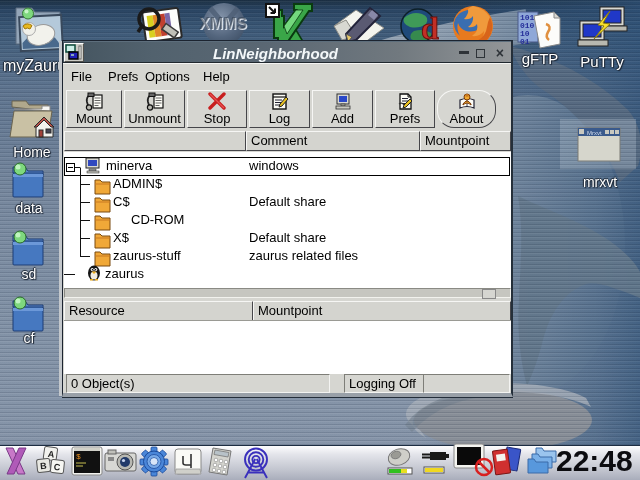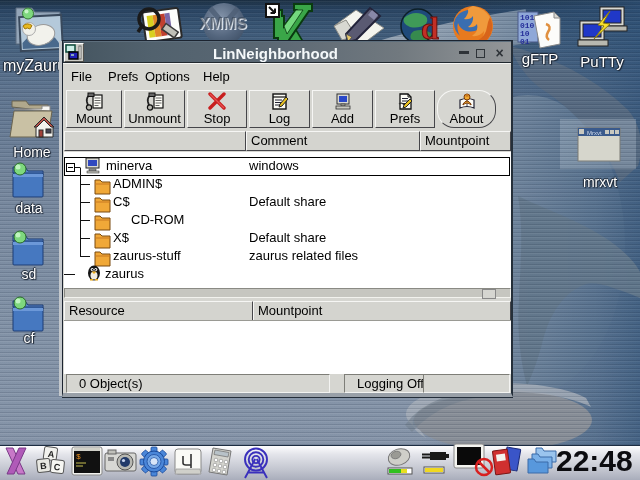--- a/index.html
+++ b/index.html
@@ -2,34 +2,34 @@
 <html><head>
 <meta charset="utf-8">
 <style>
 html,body{margin:0;padding:0;}
 body{width:640px;height:480px;overflow:hidden;position:relative;font-family:"Liberation Sans",sans-serif;background:#7d8fa3;}
 #bg{position:absolute;left:0;top:0;width:640px;height:480px;}
 #stripes{position:absolute;left:0;top:0;width:640px;height:480px;
  background:repeating-linear-gradient(to bottom, rgba(16,30,52,0.16) 0px, rgba(16,30,52,0.16) 1px, rgba(255,255,255,0.05) 1px, rgba(255,255,255,0.05) 2px, rgba(16,30,52,0.02) 2px, rgba(16,30,52,0.02) 4px);}
 .dlabel{position:absolute;color:#fff;text-shadow:1px 1px 1px #1a2330, -1px 0 1px #1a2330, 0 -1px 1px #1a2330;font-size:14px;}
 .win{position:absolute;left:62px;top:40px;width:451px;height:357px;background:#d6d6d1;border:1px solid #1c2430;border-right:2px solid #252f3a;border-bottom:4px solid #99a0a8;box-shadow:0 1px 0 #232d39;box-sizing:border-box;font-size:13px;color:#000;}
-.tbar{position:absolute;left:0px;top:0px;right:0px;height:22px;background:linear-gradient(to right,#44545f,#52626e 20%,#5a6773 45%,#71797f 75%,#939698);display:flex;align-items:center;border-bottom:1px solid #20282e;border-top:1px solid #5d6e7c;box-sizing:border-box;}
+.tbar{position:absolute;left:0px;top:0px;right:0px;height:22px;background:linear-gradient(to right,#44545f,#52626e 20%,#5a6773 45%,#71797f 75%,#939698);display:flex;align-items:center;border-bottom:1px solid #20282e;border-top:1px solid #5d6e7c;box-sizing:border-box;font-style:italic;}
 .ticon{width:20px;height:19px;margin-left:1px;background:#ccccc6;border-top:1px solid #fff;border-left:1px solid #fff;border-right:1px solid #50504c;border-bottom:1px solid #50504c;box-sizing:border-box;position:relative;}
 .ttitle{position:absolute;left:150px;width:120px;text-align:center;top:3px;color:#f4f8fa;font-weight:bold;font-size:15px;}
 .wbtn{color:#2e3338;font-weight:bold;width:19px;text-align:center;font-size:12px;}
 .menubar{position:absolute;left:0px;top:22px;right:0px;height:34px;background:#d6d6d1;border-top:1px solid #f4f4f2;border-bottom:1px solid #8c8c86;box-sizing:border-box;}
 .menubar span{position:absolute;top:5px;font-size:13px;}
 .toolbar{position:absolute;left:0px;top:48px;right:0px;height:41px;background:#d6d6d1;}
 .tb{position:absolute;top:1px;height:38px;background:#d6d6d1;border-top:1px solid #f6f6f4;border-left:1px solid #f6f6f4;border-right:1px solid #46464a;border-bottom:1px solid #46464a;box-sizing:border-box;text-align:center;font-size:13px;}
 .tb .ic{height:19px;margin-top:1px;}
 .hdr{position:absolute;height:20px;background:#d4d4cf;border-top:1px solid #f6f6f4;border-left:1px solid #f6f6f4;border-right:1px solid #46464a;border-bottom:1px solid #46464a;box-sizing:border-box;font-size:13px;padding-left:4px;line-height:18px;}
 .treearea{position:absolute;left:1px;top:111px;width:447px;height:136px;background:#fff;overflow:hidden;}
 .trow{position:absolute;left:0;height:18px;font-size:13px;line-height:18px;white-space:nowrap;}
 .white2{position:absolute;left:1px;top:279px;width:447px;height:53px;background:#fff;border-top:1px solid #9a9a94;}
-.sbox{position:absolute;height:19px;border-top:1px solid #7e7e78;border-left:1px solid #7e7e78;border-right:1px solid #f4f4f2;border-bottom:1px solid #f4f4f2;box-sizing:border-box;font-size:13px;line-height:17px;padding-left:12px;background:#d6d6d1;}
+.sbox{position:absolute;height:19px;border-top:1px solid #7e7e78;border-left:1px solid #7e7e78;border-right:1px solid #f4f4f2;border-bottom:1px solid #f4f4f2;box-sizing:border-box;font-size:13px;line-height:17px;padding-left:4px;background:#d6d6d1;}
 #taskbar{position:absolute;left:0;top:445px;width:640px;height:35px;background:linear-gradient(to bottom,#fdfdfe 0%,#e3e4ea 25%,#c2c5cf 70%,#a9adbb 100%);border-top:1px solid #1d2d42;box-sizing:border-box;}
 #clock{position:absolute;left:556px;top:444px;font-size:30px;font-weight:bold;color:#0c0c10;letter-spacing:0px;}
 .icsvg{position:absolute;}
 </style>
 </head>
 <body>
 <svg id="bg" width="640" height="480" viewBox="0 0 640 480">
  <defs>
   <linearGradient id="g1" x1="0" y1="0" x2="0" y2="1">
    <stop offset="0" stop-color="#1d3144"></stop>

